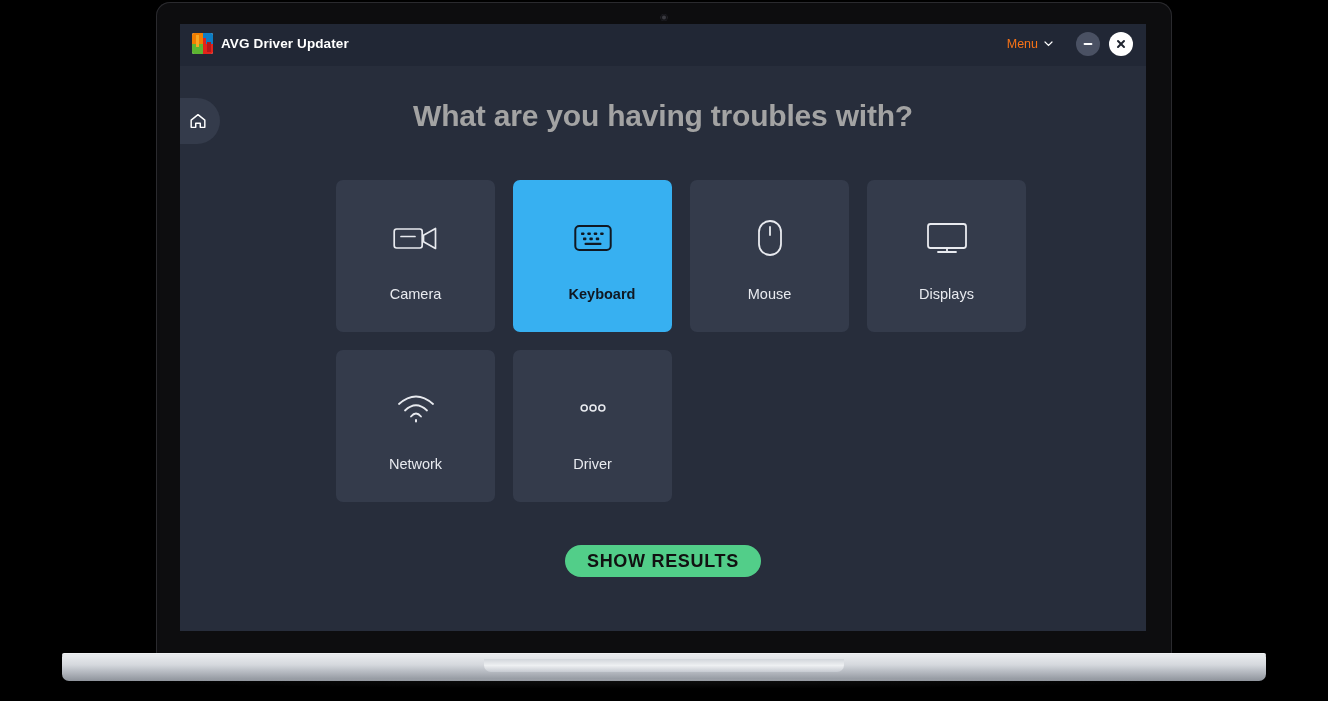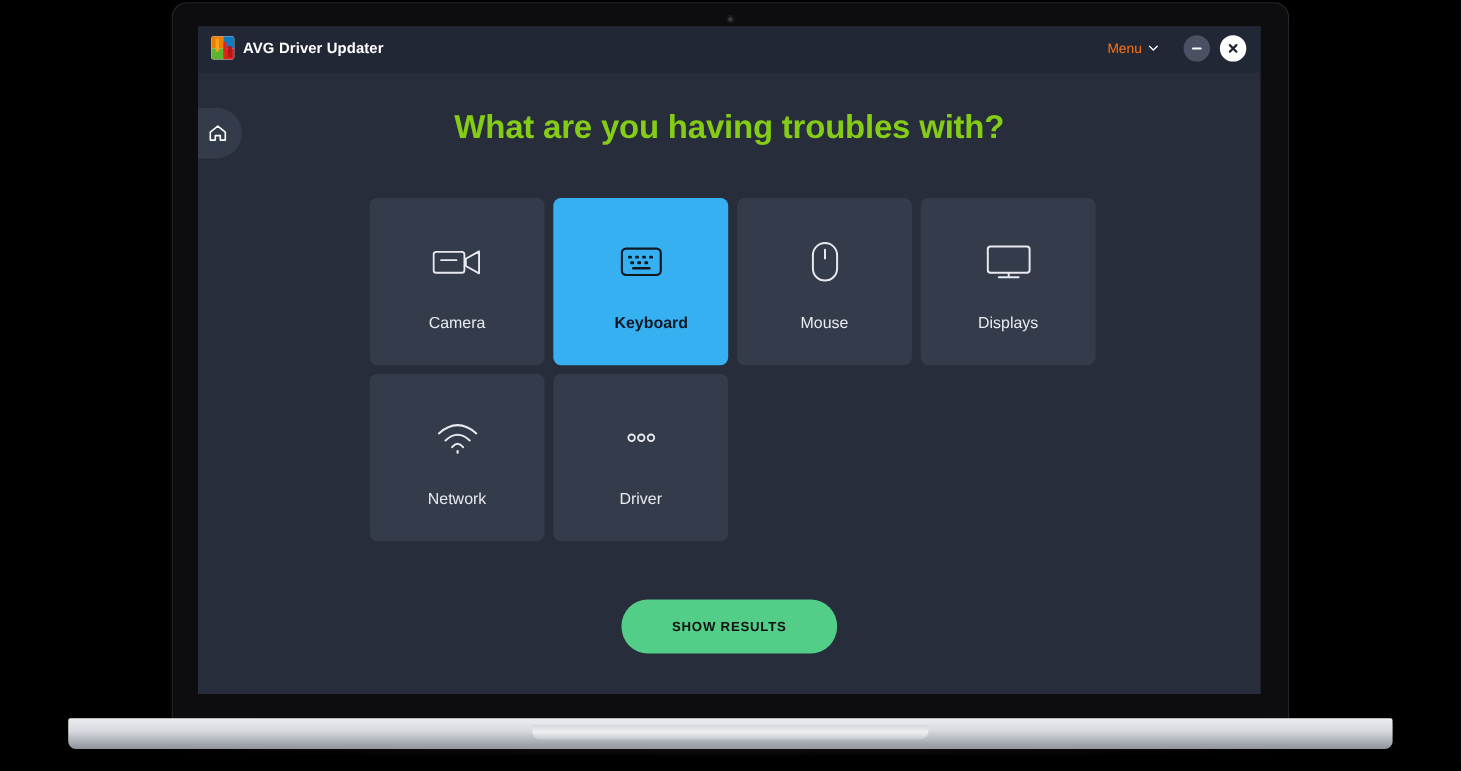--- a/index.html
+++ b/index.html
@@ -176,35 +176,35 @@
     cursor: pointer;
   }
 
   
   #page-title {
     position: absolute;
     top: 75px;
     left: 0;
     width: 100%;
     text-align: center;
-    color: #84cc16;
+    color: #a3a3a3;
     font-size: 30px;
     font-weight: 700;
     letter-spacing: -0.2px;
   }
 
   #tile-grid {
     position: absolute;
     left: 156px;
     top: 156px;
     width: 662px;
     display: grid;
     grid-template-columns: repeat(4, 159px);
     grid-template-rows: repeat(2, 152px);
-    gap: 8px;
+    gap: 18px;
   }
 
   .tile {
     background: #343b4b;
     border-radius: 7px;
     display: flex;
     flex-direction: column;
     align-items: center;
     justify-content: center;
     cursor: pointer;
@@ -224,27 +224,27 @@
   }
   .tile.selected { background: #37b0f1; }
   .tile.selected .tile-label { color: #101822; font-weight: 600; margin-left: 19px; }
 
   #show-results-button {
     position: absolute;
     left: 50%;
     transform: translateX(-50%);
     top: 521px;
     width: 196px;
-    height: 49px;
+    height: 32px;
     background: #52ce89;
     border-radius: 24px;
     border: none;
     color: #111111;
     font-family: "Liberation Sans", sans-serif;
-    font-size: 12px;
+    font-size: 18px;
     font-weight: 700;
     letter-spacing: 0.7px;
     cursor: pointer;
   }
 </style>
 </head>
 <body>
 
 <div id="laptop-mockup">
 

